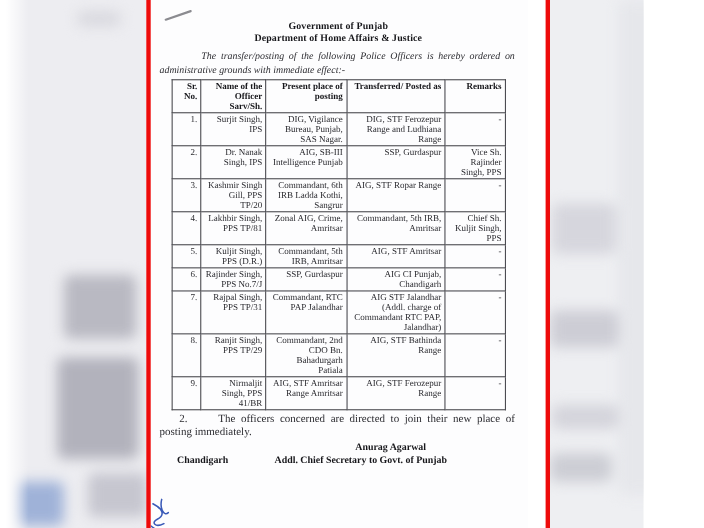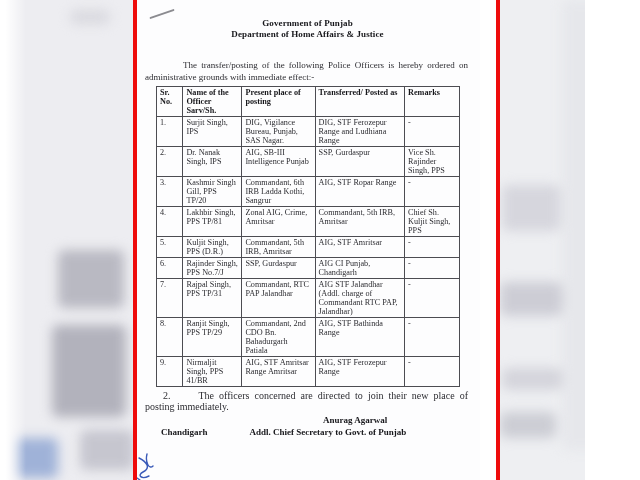--- a/index.html
+++ b/index.html
@@ -26,27 +26,27 @@
     position:absolute;left:137px;top:0;width:343px;height:480px;
     background:#fdfdfe;color:#2c2c31;box-sizing:border-box;
     padding:4px 10px 0 8px;overflow:hidden;
   }
   .pen-mark{position:absolute;left:12px;top:13px;width:26px;height:2px;
     background:#8b8b90;transform:rotate(-19deg);border-radius:2px;}
   .doc-header{margin-top:14px;text-align:center;font-weight:bold;color:#17171b;
     font-size:9px;line-height:11px;letter-spacing:.1px;}
   .order-title{margin-top:9px;text-align:center;font-weight:bold;color:#17171b;
     font-size:9px;line-height:11px;text-decoration:underline;}
-  .intro{margin:19px 2px 0 0;font-size:9px;line-height:12px;text-align:justify;
-    text-indent:38px;color:#2c2c31;}
+  .intro{margin:5px 2px 0 0;font-size:9px;line-height:12px;text-align:justify;
+    text-indent:38px;color:#2c2c31;font-style:italic;}
   
   table.order{border-collapse:collapse;margin:3px 0 0 11px;
     font-size:8.2px;line-height:9px;color:#2c2c31;table-layout:fixed;width:304px;}
   table.order th,table.order td{
-    border:1px solid #4c4c52;vertical-align:top;padding:1px 3px;text-align:left;
+    border:1px solid #4c4c52;vertical-align:top;padding:1px 3px;text-align:right;
     overflow:hidden;word-wrap:break-word;}
   table.order th{font-weight:bold;color:#17171b;}
   col.c-sr{width:26px;}col.c-name{width:58px;}col.c-present{width:72px;}
   col.c-transfer{width:88px;}col.c-remarks{width:54px;}
   td.justify{text-align:justify;}
   td.vmid{vertical-align:middle;text-align:left;padding-left:8px;}
   
   .para2{margin:3px 2px 0 0;font-size:10px;line-height:11px;text-align:justify;color:#2c2c31;}
   .para2 .num{margin:0 28px 0 18px;}
   .sig-name{margin:3px 0 0 178px;font-weight:bold;color:#17171b;font-size:9px;line-height:11px;}

